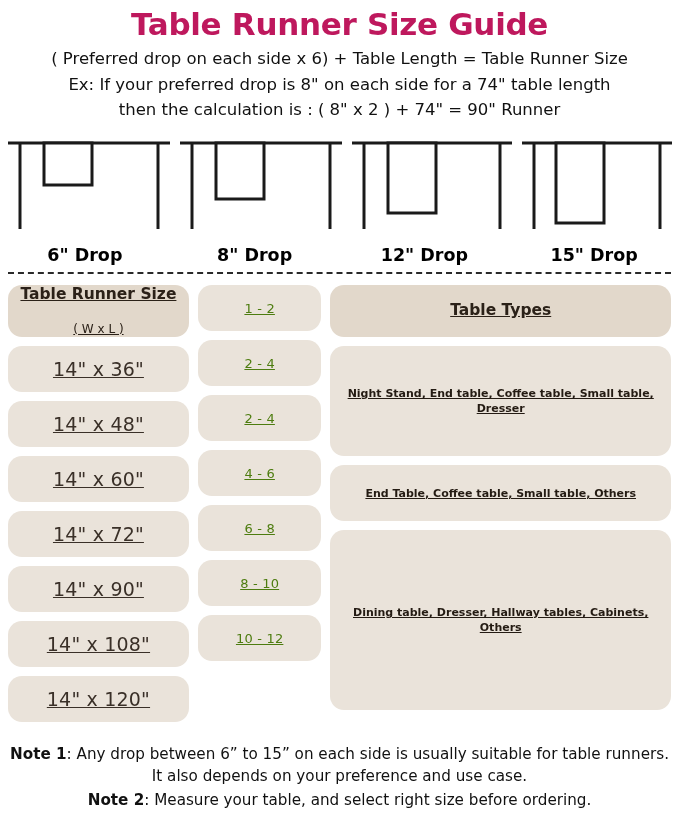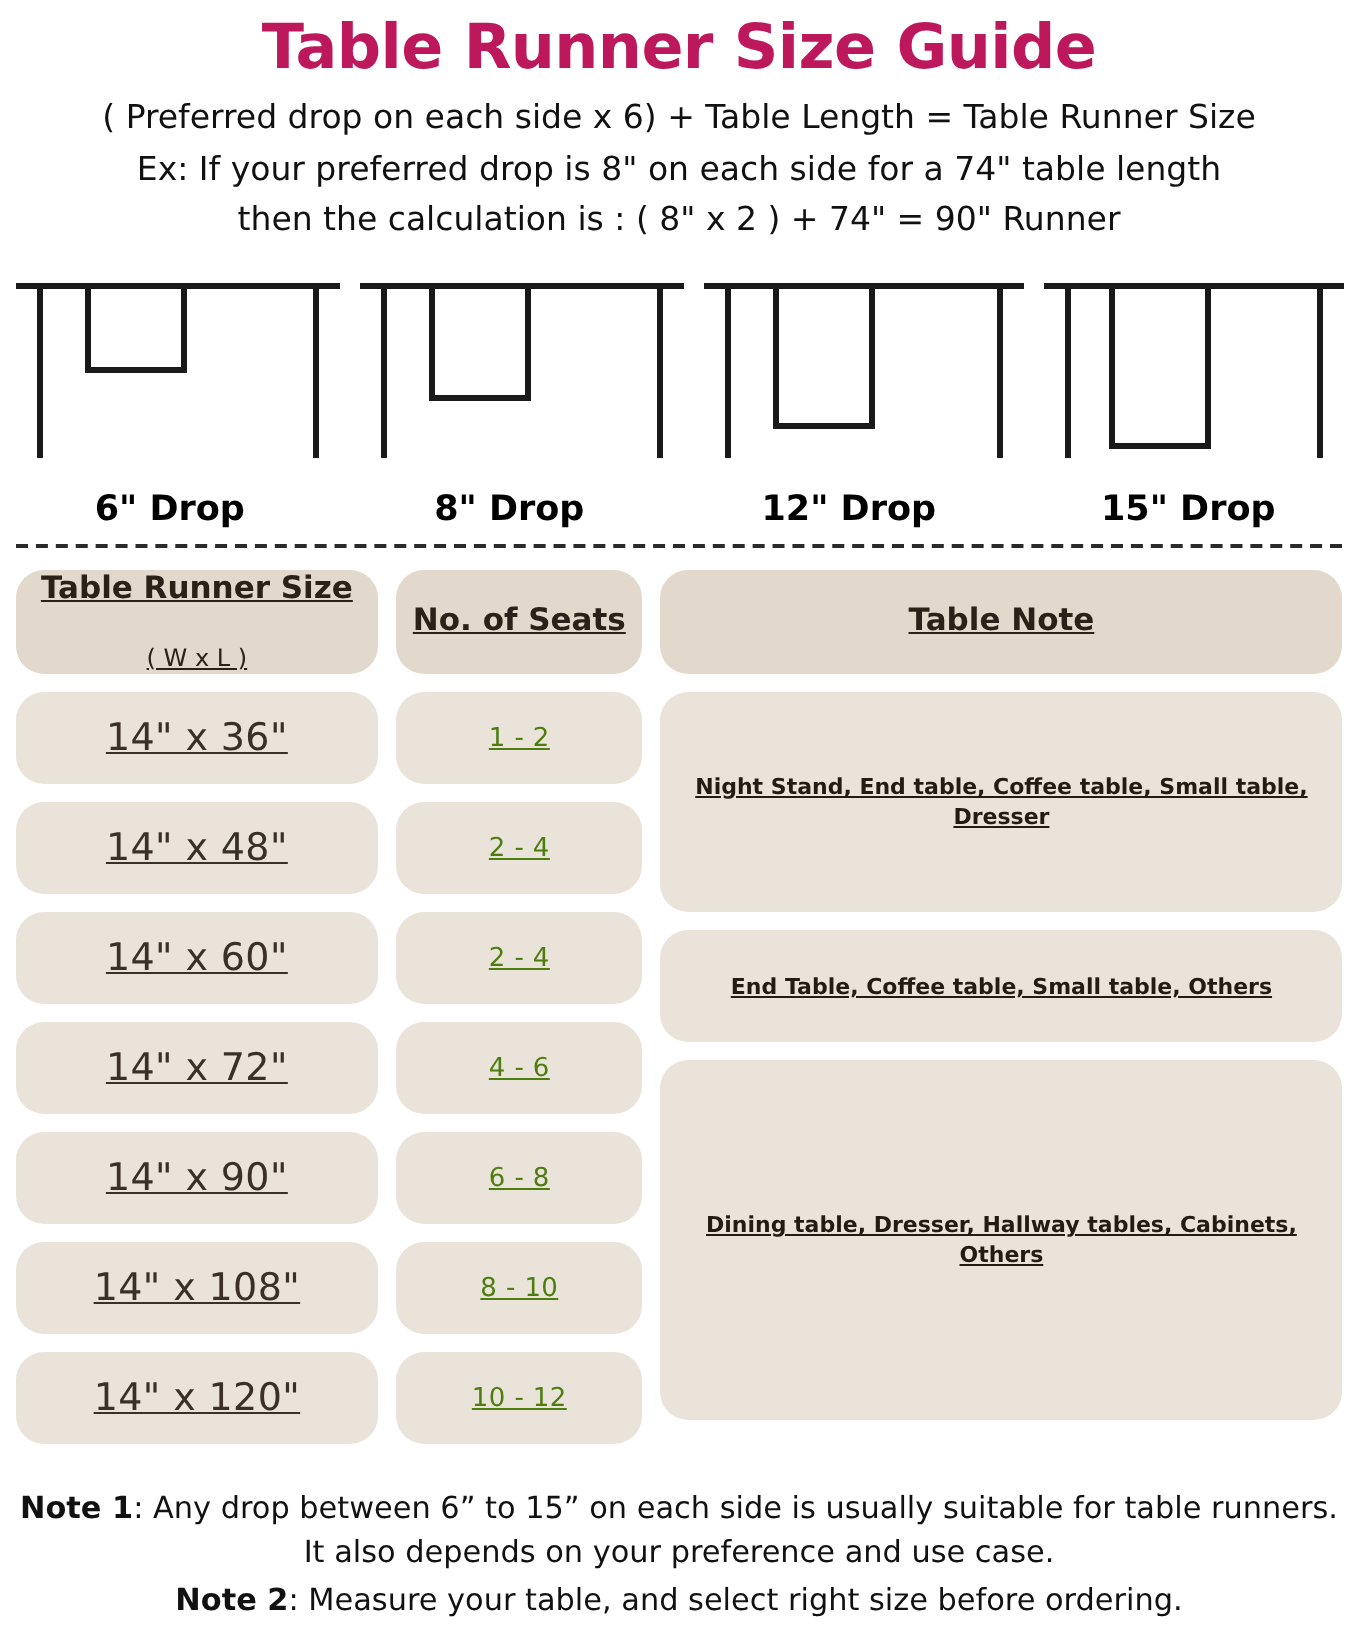--- a/index.html
+++ b/index.html
@@ -191,35 +191,32 @@
       <div class="cell runner-cell">14" x 36"</div>
       <div class="cell runner-cell">14" x 48"</div>
       <div class="cell runner-cell">14" x 60"</div>
       <div class="cell runner-cell">14" x 72"</div>
       <div class="cell runner-cell">14" x 90"</div>
       <div class="cell runner-cell">14" x 108"</div>
       <div class="cell runner-cell">14" x 120"</div>
     </div>
 
     <div class="col-seats">
-      <div class="cell head">
-        <span>No. of Seats</span>
-      </div>
       <div class="cell seat-cell">1 - 2</div>
       <div class="cell seat-cell">2 - 4</div>
       <div class="cell seat-cell">2 - 4</div>
       <div class="cell seat-cell">4 - 6</div>
       <div class="cell seat-cell">6 - 8</div>
       <div class="cell seat-cell">8 - 10</div>
       <div class="cell seat-cell">10 - 12</div>
     </div>
 
     <div class="col-types">
       <div class="cell head">
-        <span>Table Note</span>
+        <span>Table Types</span>
       </div>
       <div class="cell type-cell t1">Night Stand, End table, Coffee table, Small table, Dresser</div>
       <div class="cell type-cell t2">End Table, Coffee table, Small table, Others</div>
       <div class="cell type-cell t3">Dining table, Dresser, Hallway tables, Cabinets, Others</div>
     </div>
 
   </div>
 
   <div class="notes">
     <div class="note-block">

